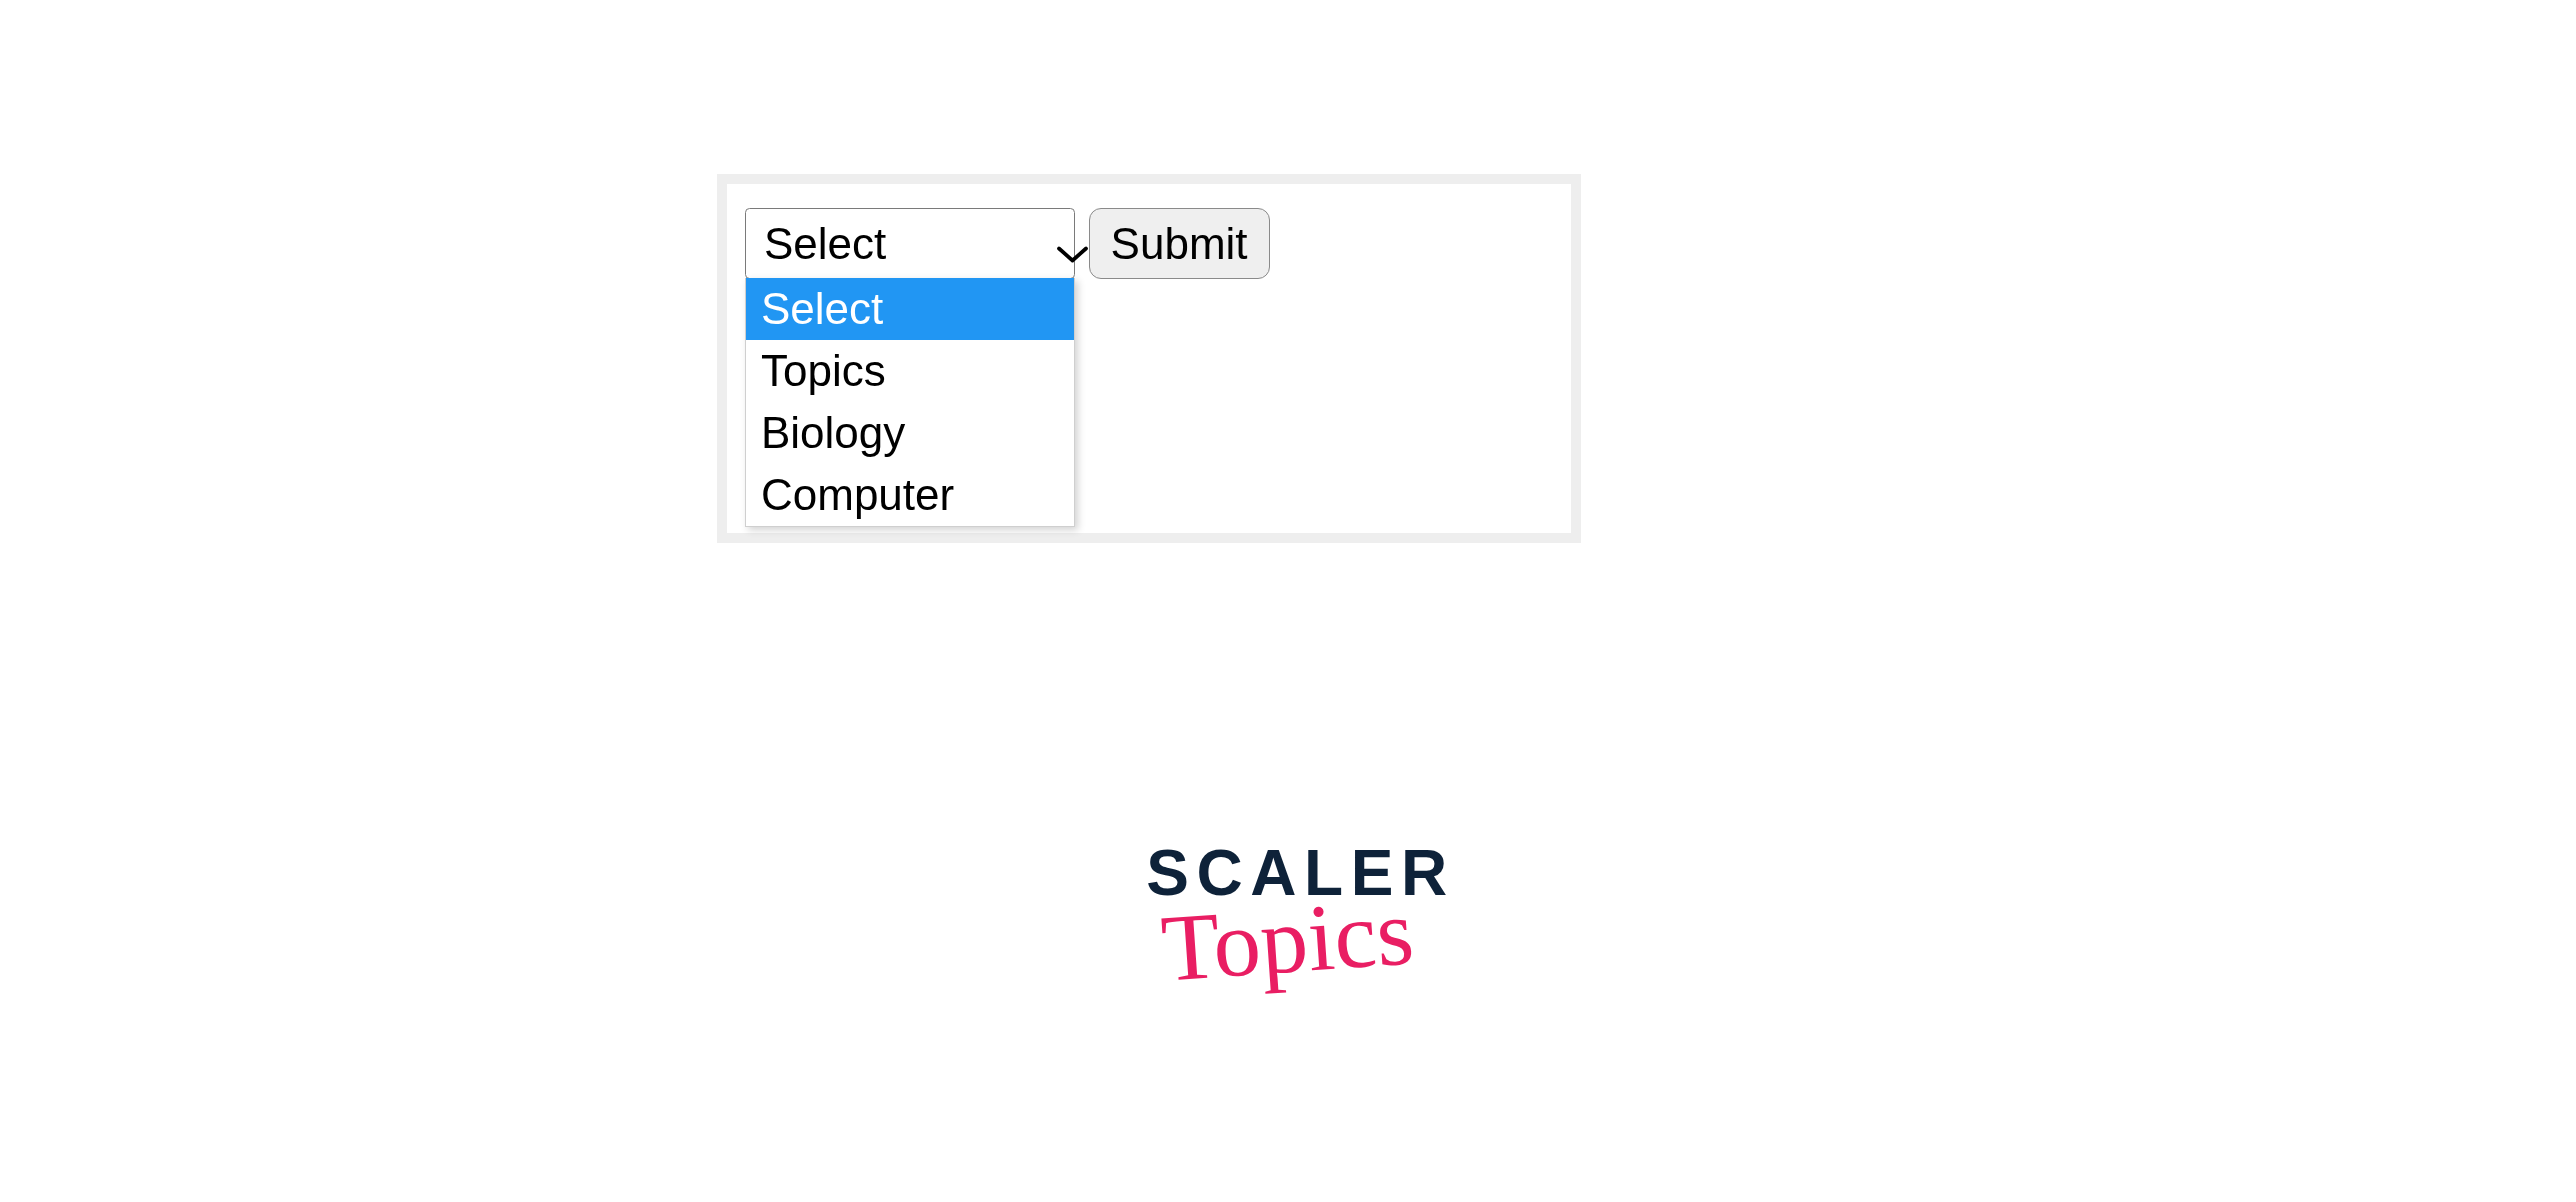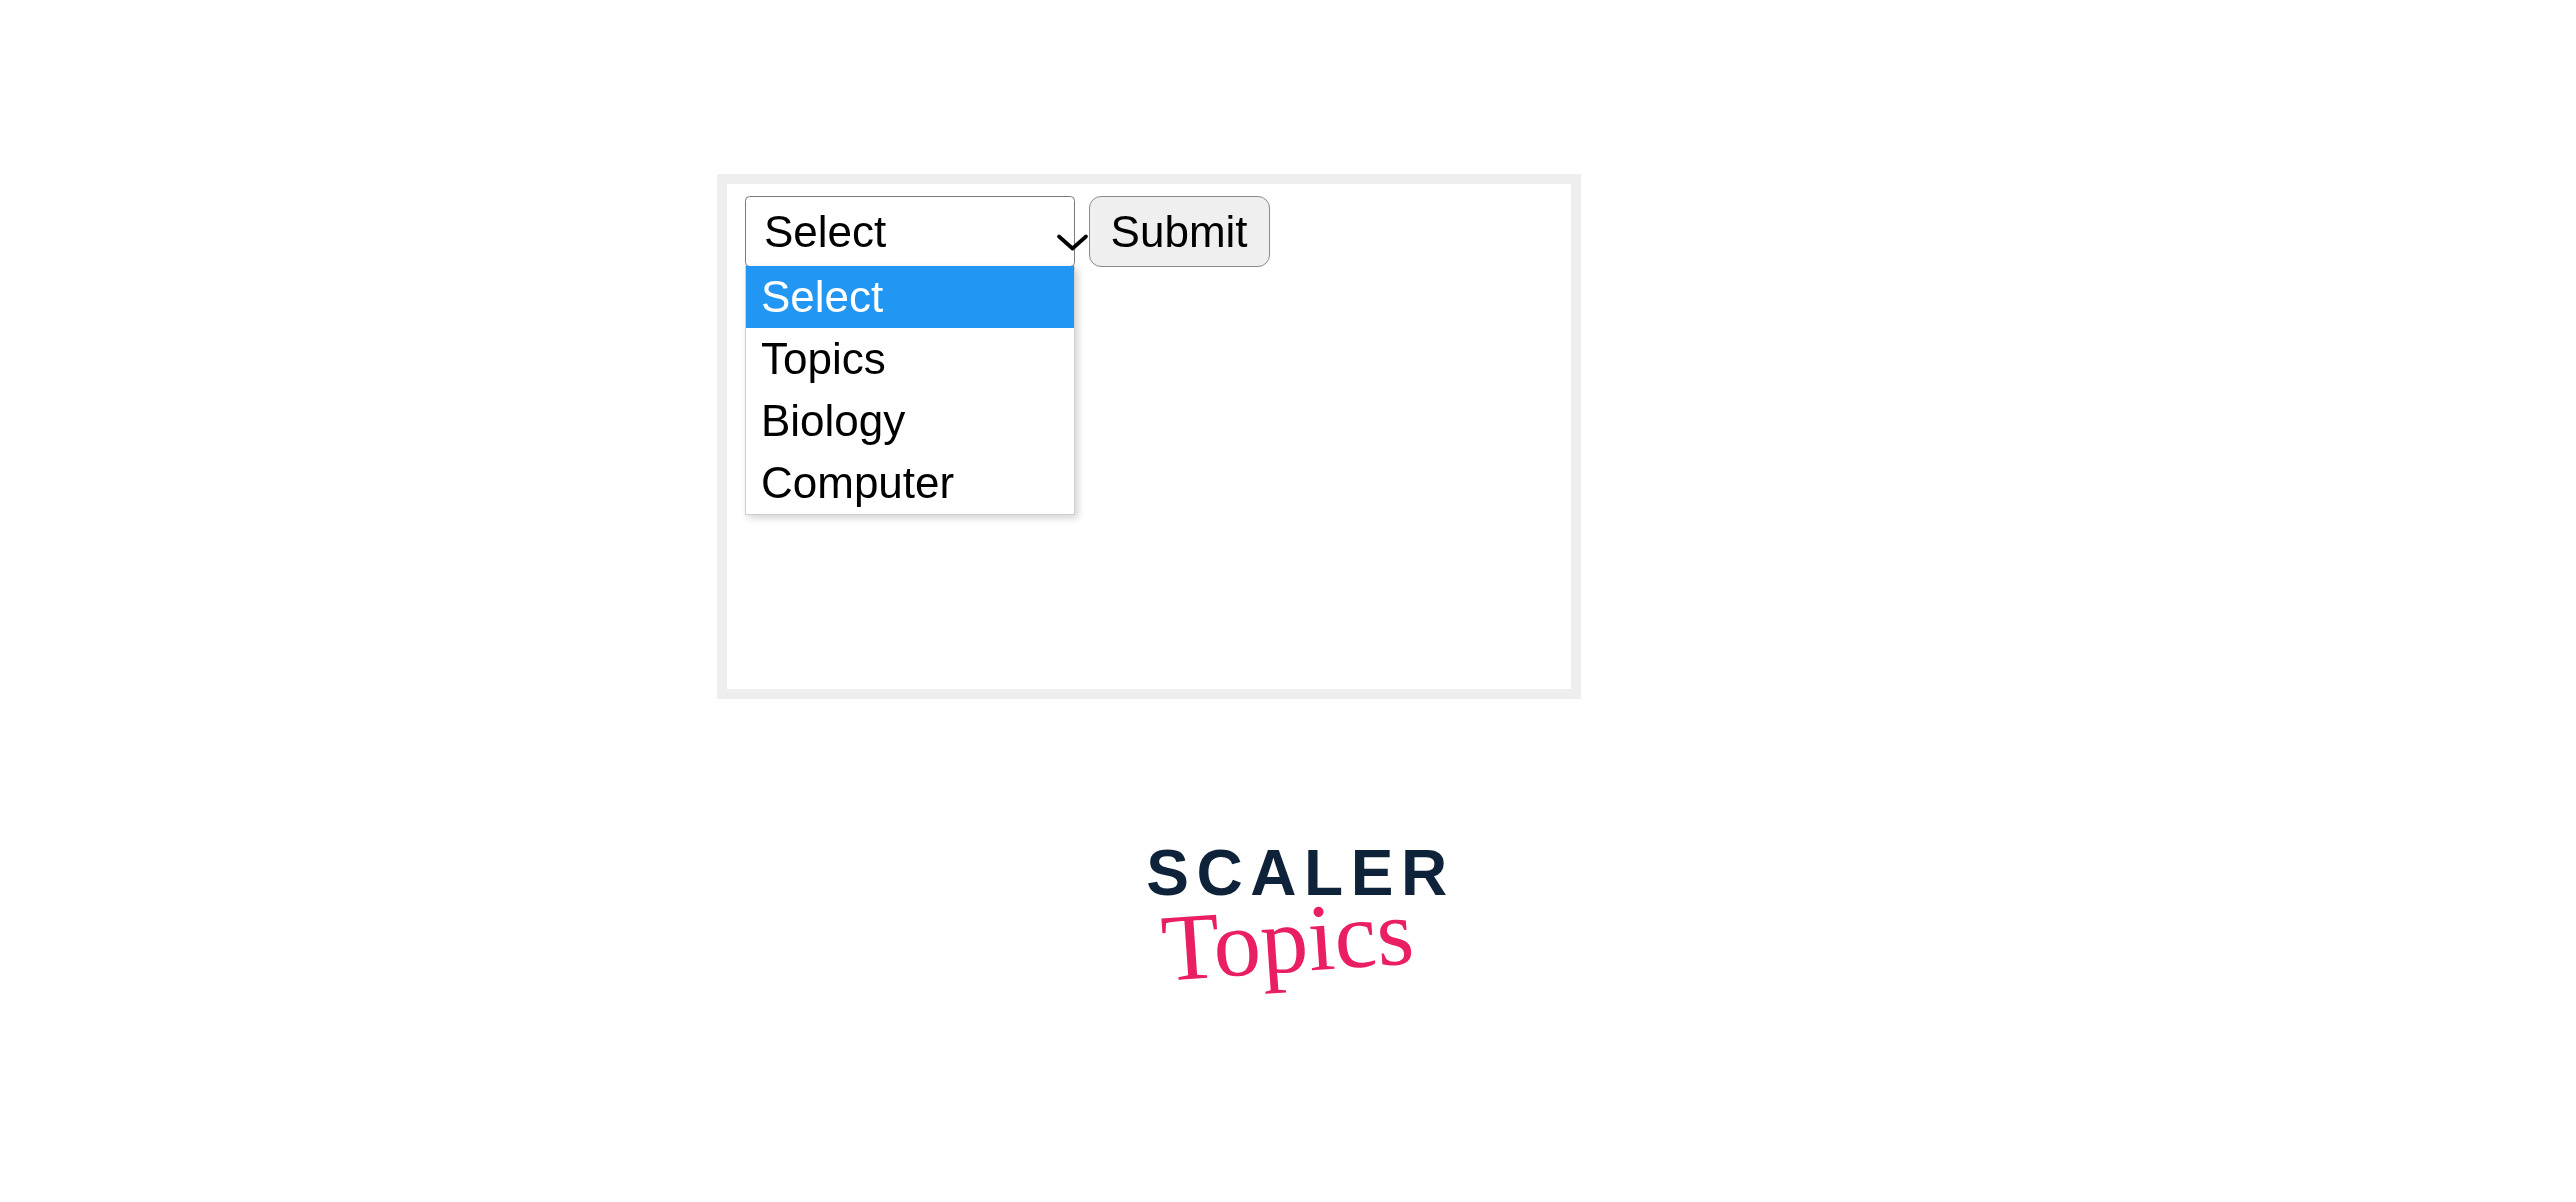--- a/index.html
+++ b/index.html
@@ -12,23 +12,23 @@
       height: 1202px;
       background: #ffffff;
       font-family: Arial, Helvetica, sans-serif;
       position: relative;
     }
     .form-container {
       position: absolute;
       left: 717px;
       top: 174px;
       width: 864px;
-      height: 525px;
+      height: 369px;
       border: 10.6px solid #eeeeee;
-      padding: 12px 18px;
+      padding: 24px 18px;
     }
     .controls-row {
       display: flex;
       align-items: flex-start;
       gap: 13.6px;
     }
     .select-wrapper {
       position: relative;
     }
     .select-box {

